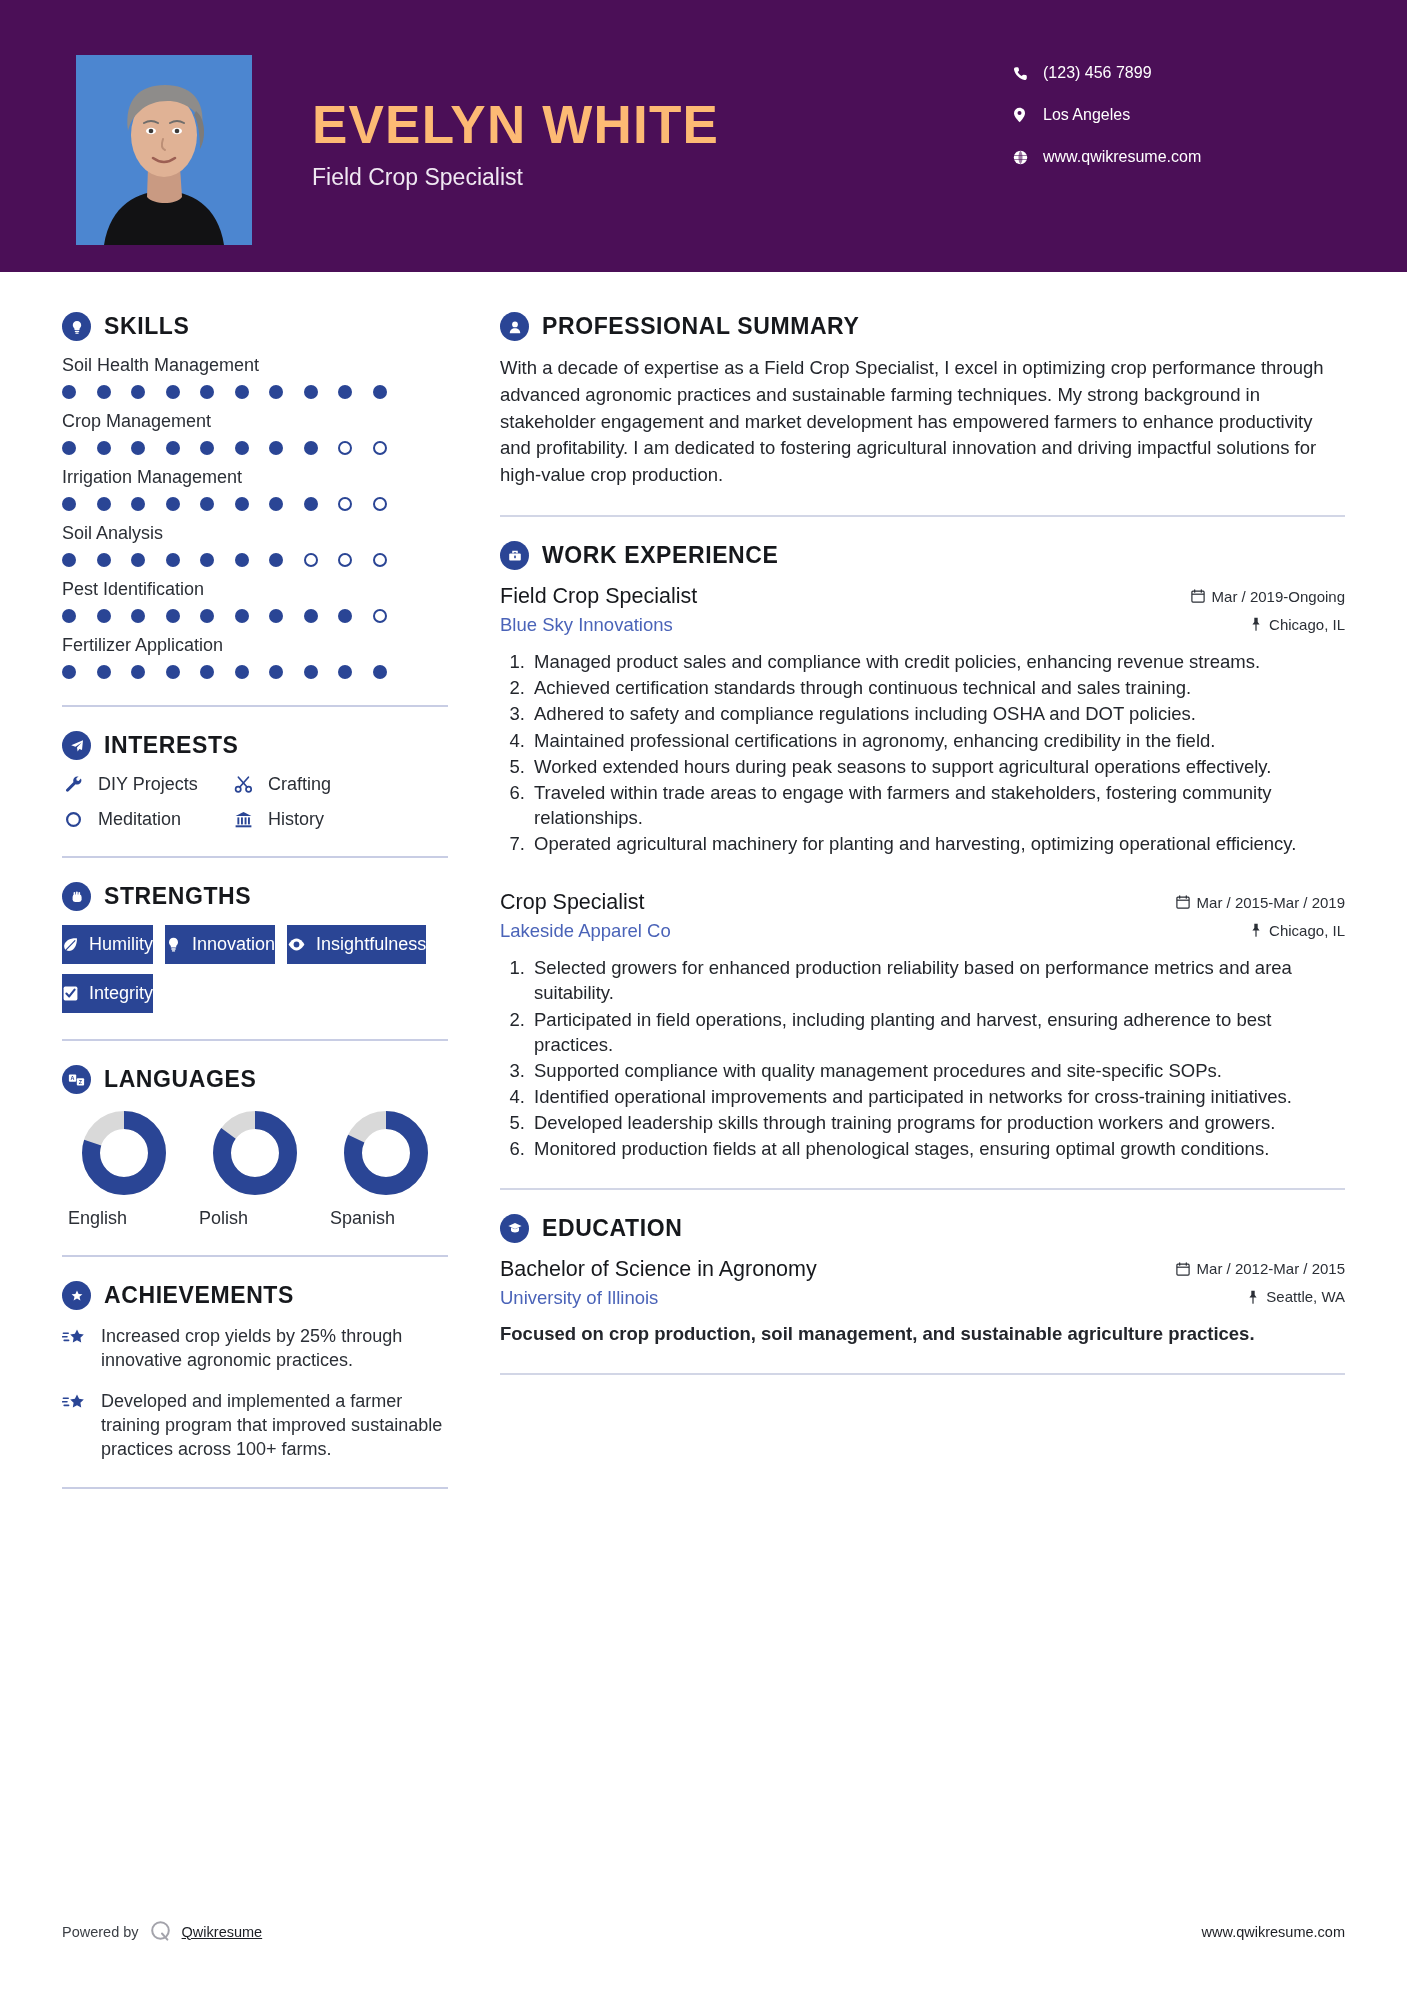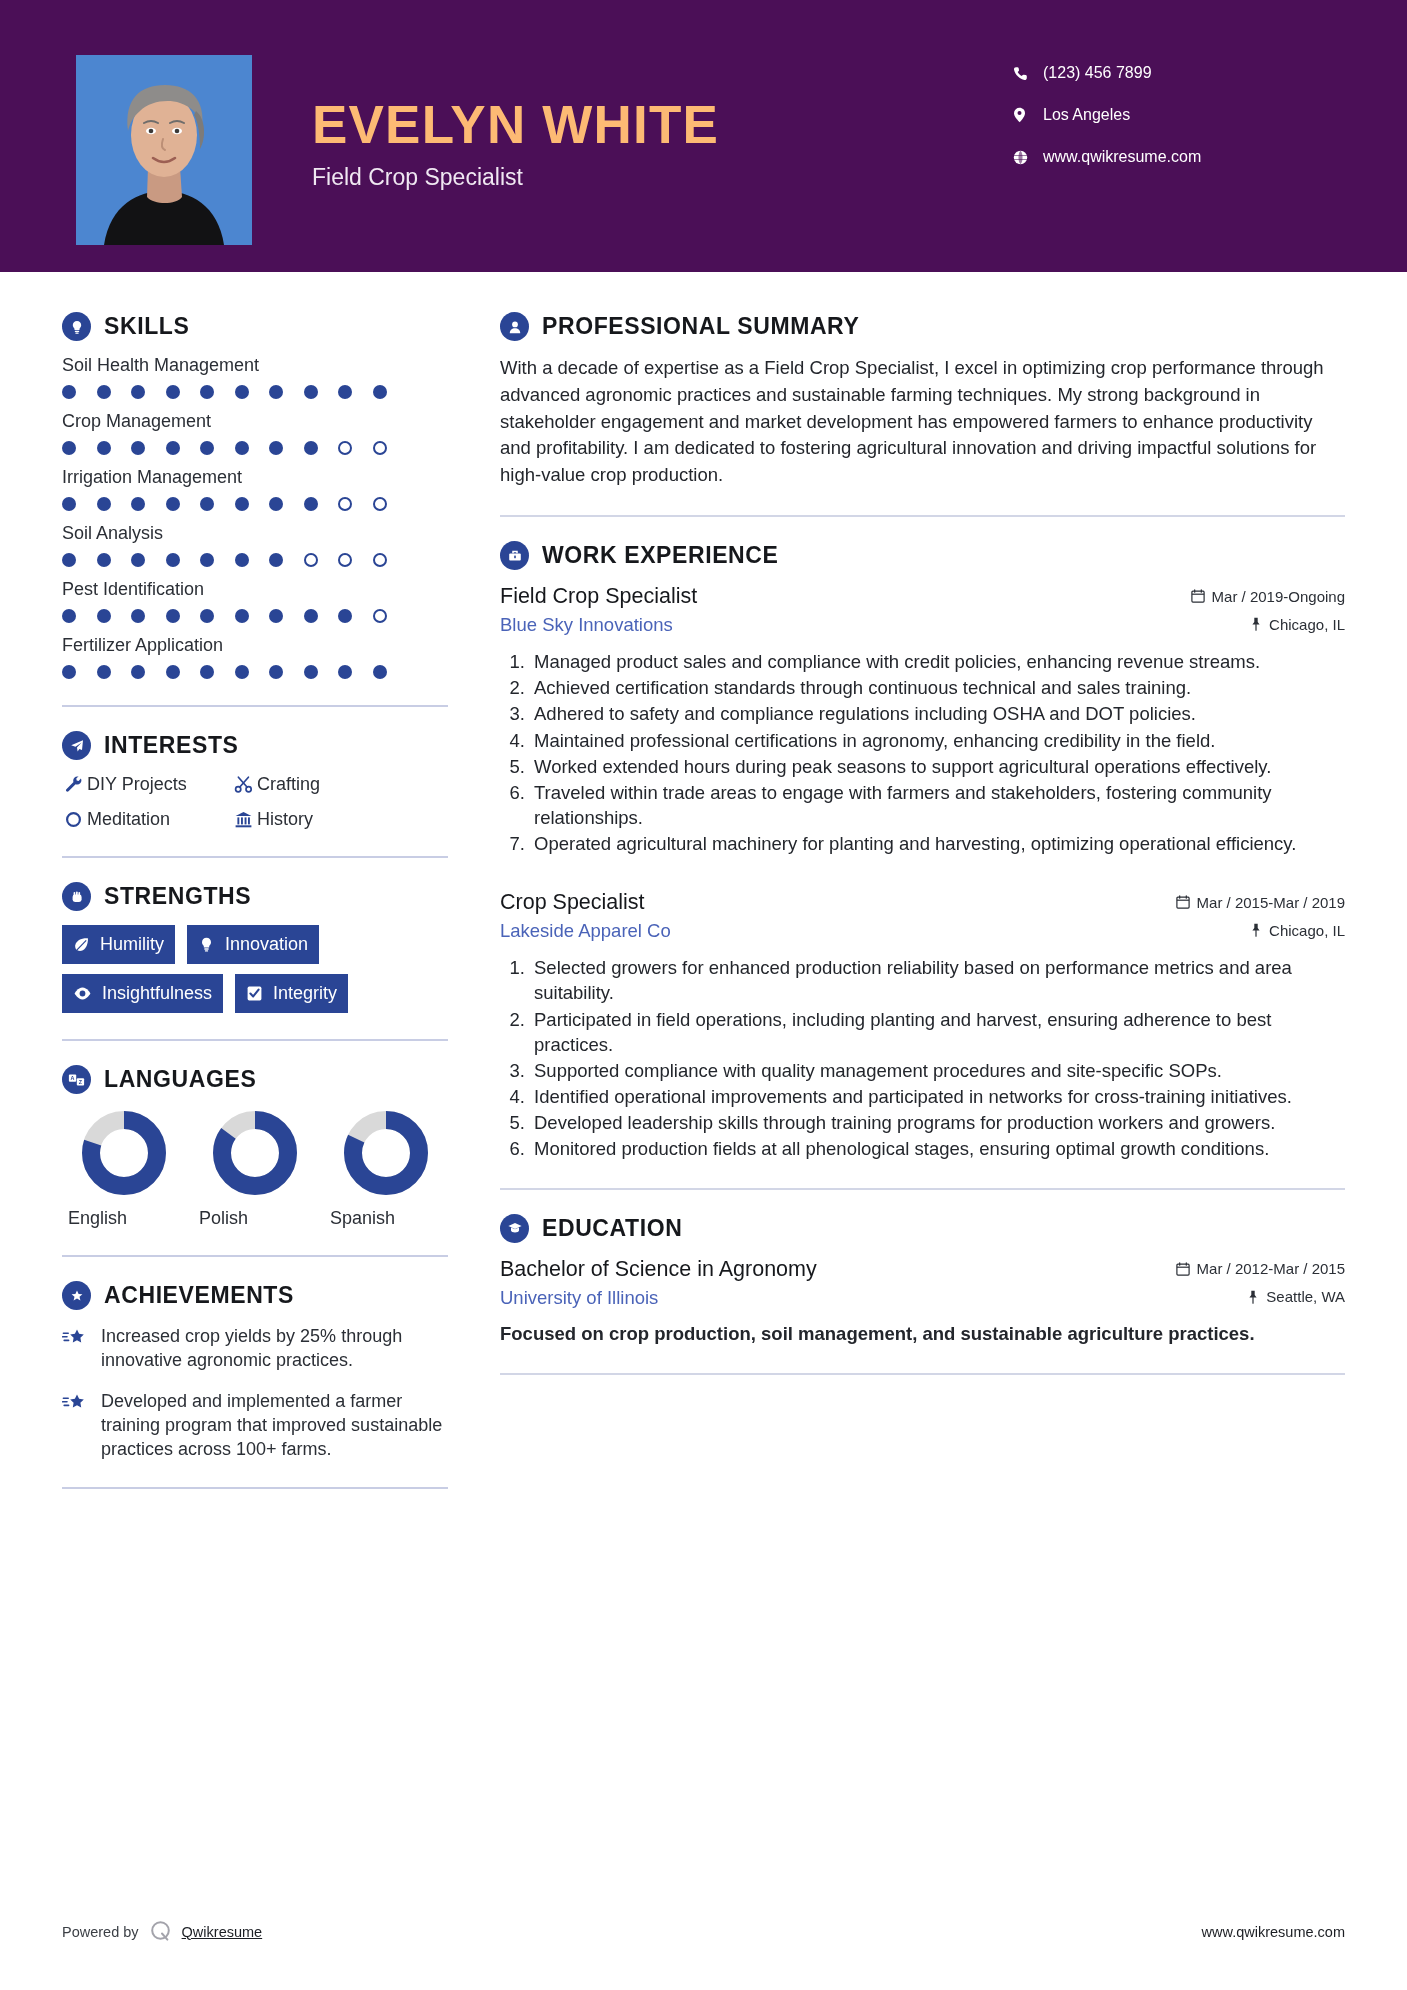--- a/index.html
+++ b/index.html
@@ -151,21 +151,21 @@
   
   .interests-grid {
     display: grid;
     grid-template-columns: 170px 1fr;
     row-gap: 14px;
     margin-top: 4px;
   }
   .interest {
     display: flex;
     align-items: center;
-    gap: 3px;
+    gap: 14px;
     font-size: 18px;
     color: #2b2f36;
   }
   .i-ico {
     width: 22px;
     flex: 0 0 22px;
     display: flex;
     align-items: center;
     justify-content: center;
     color: #2a4595;
@@ -178,21 +178,21 @@
     flex-wrap: wrap;
     gap: 10px 12px;
     margin-top: 6px;
   }
   .badge {
     display: inline-flex;
     align-items: center;
     gap: 10px;
     background: #2a4595;
     color: #ffffff;
-    padding: 9px 11px;
+    padding: 9px 0;
     font-size: 18px;
     white-space: nowrap;
   }
   .badge .b-ico {
     display: flex;
     align-items: center;
     color: #ffffff;
   }
   .badge .b-ico svg { display: block; }
 

